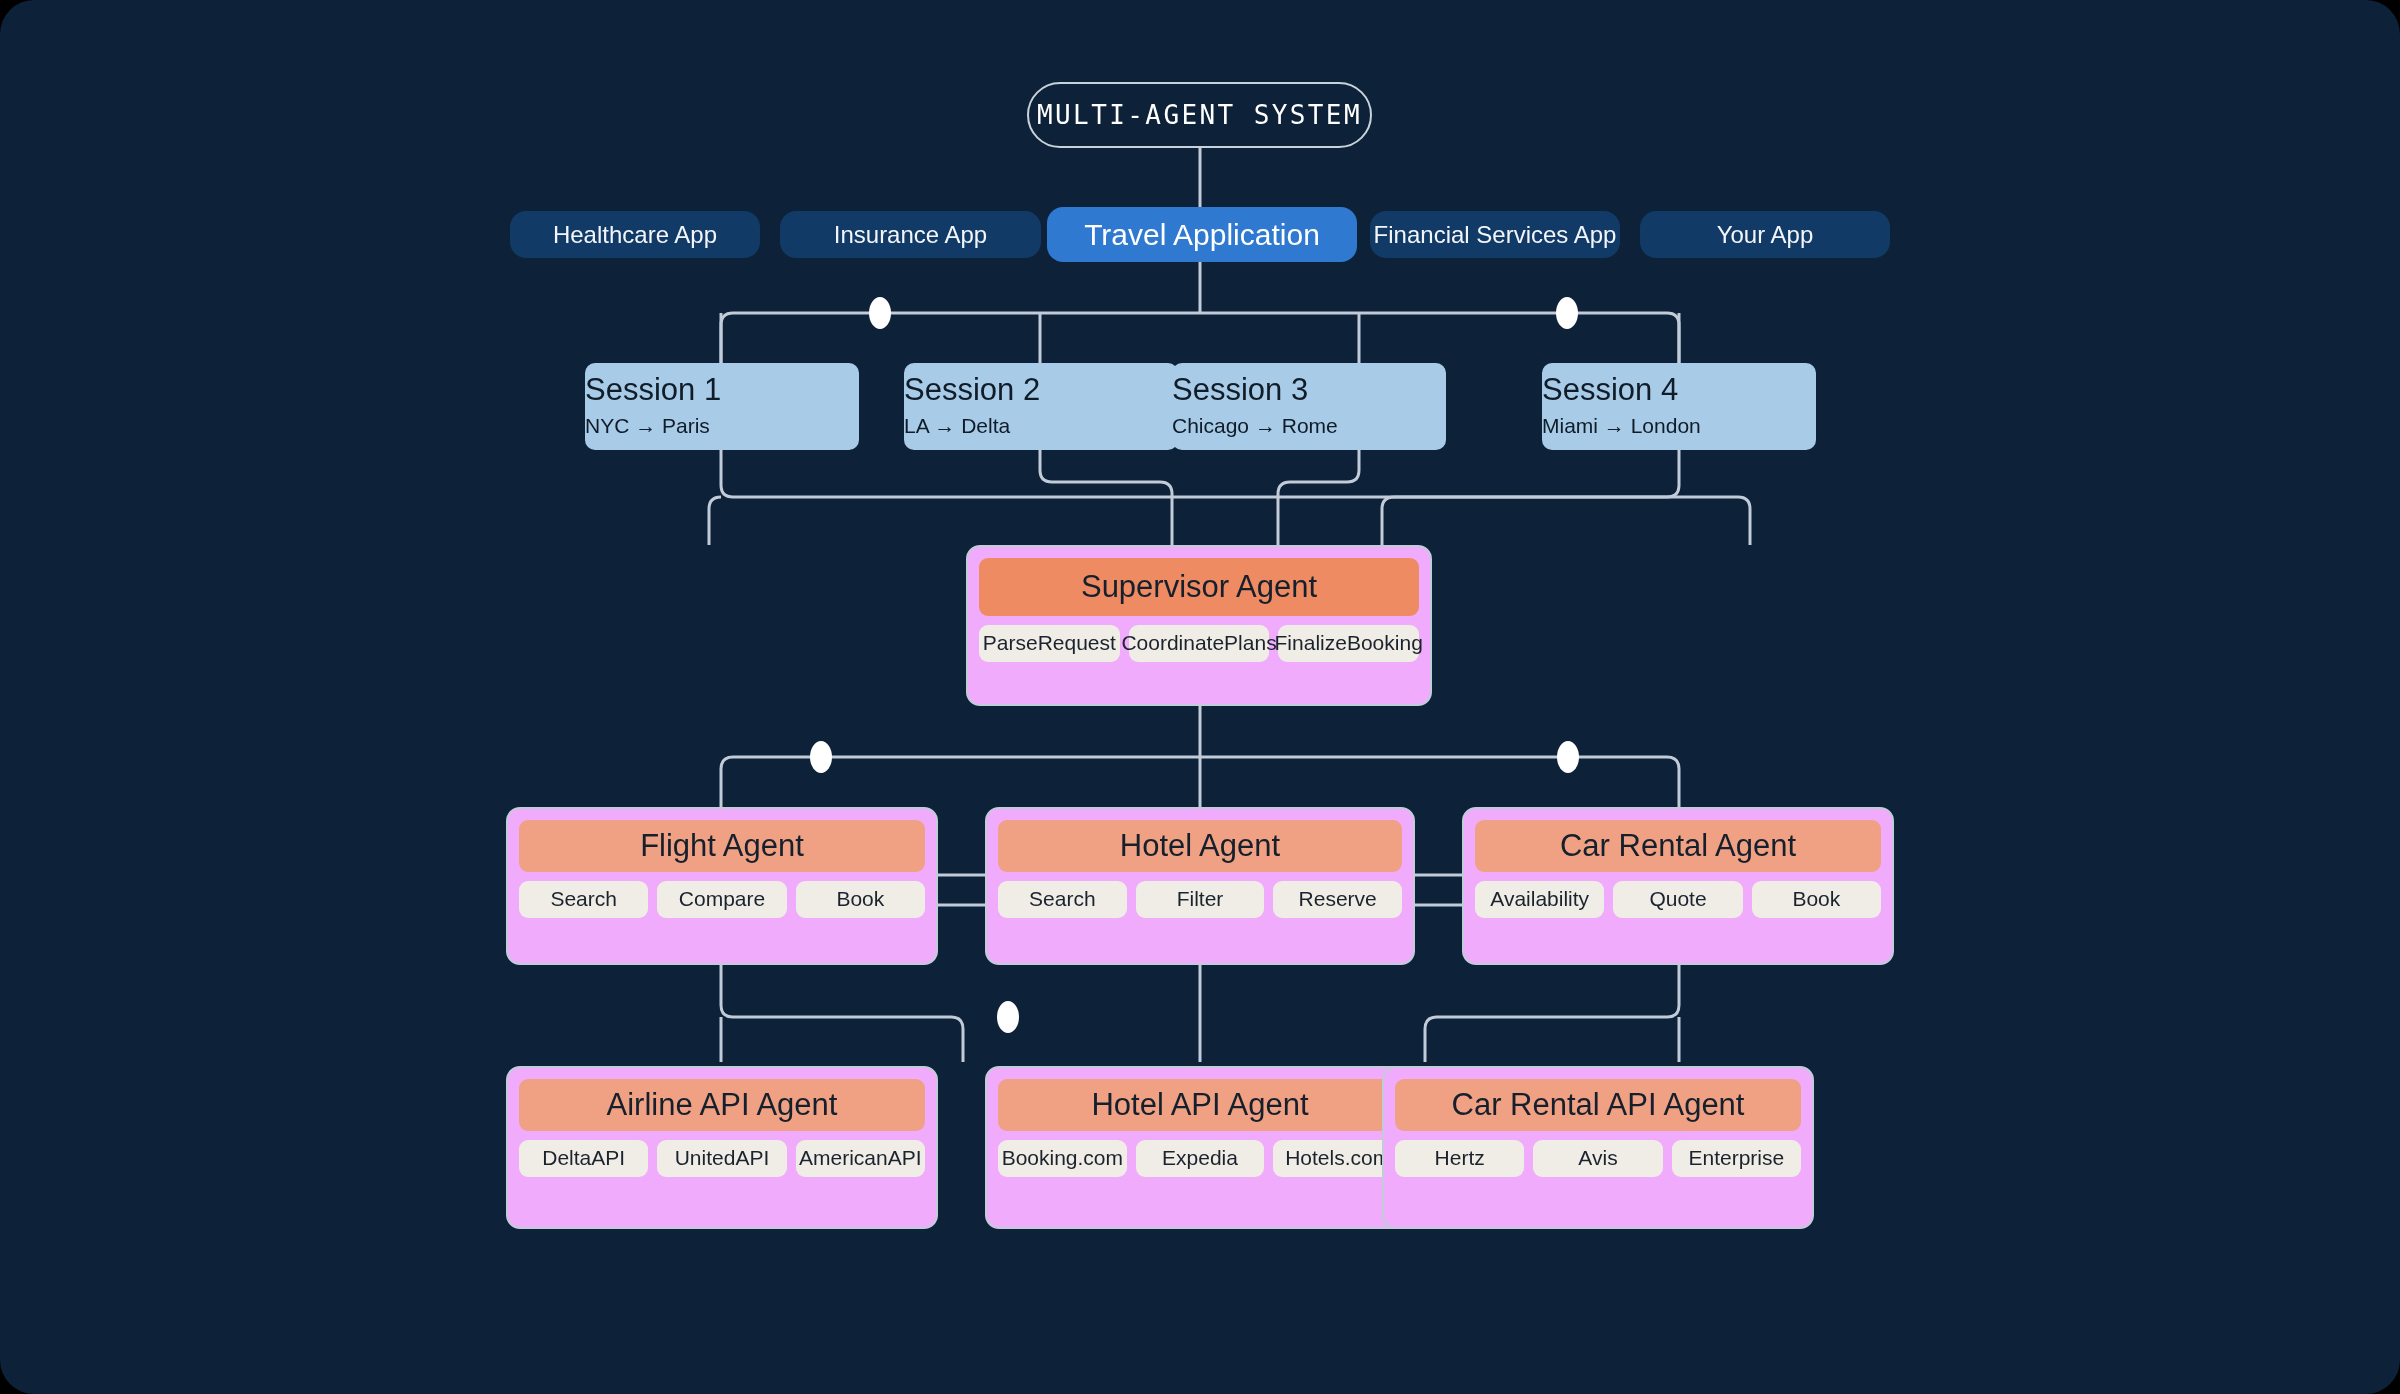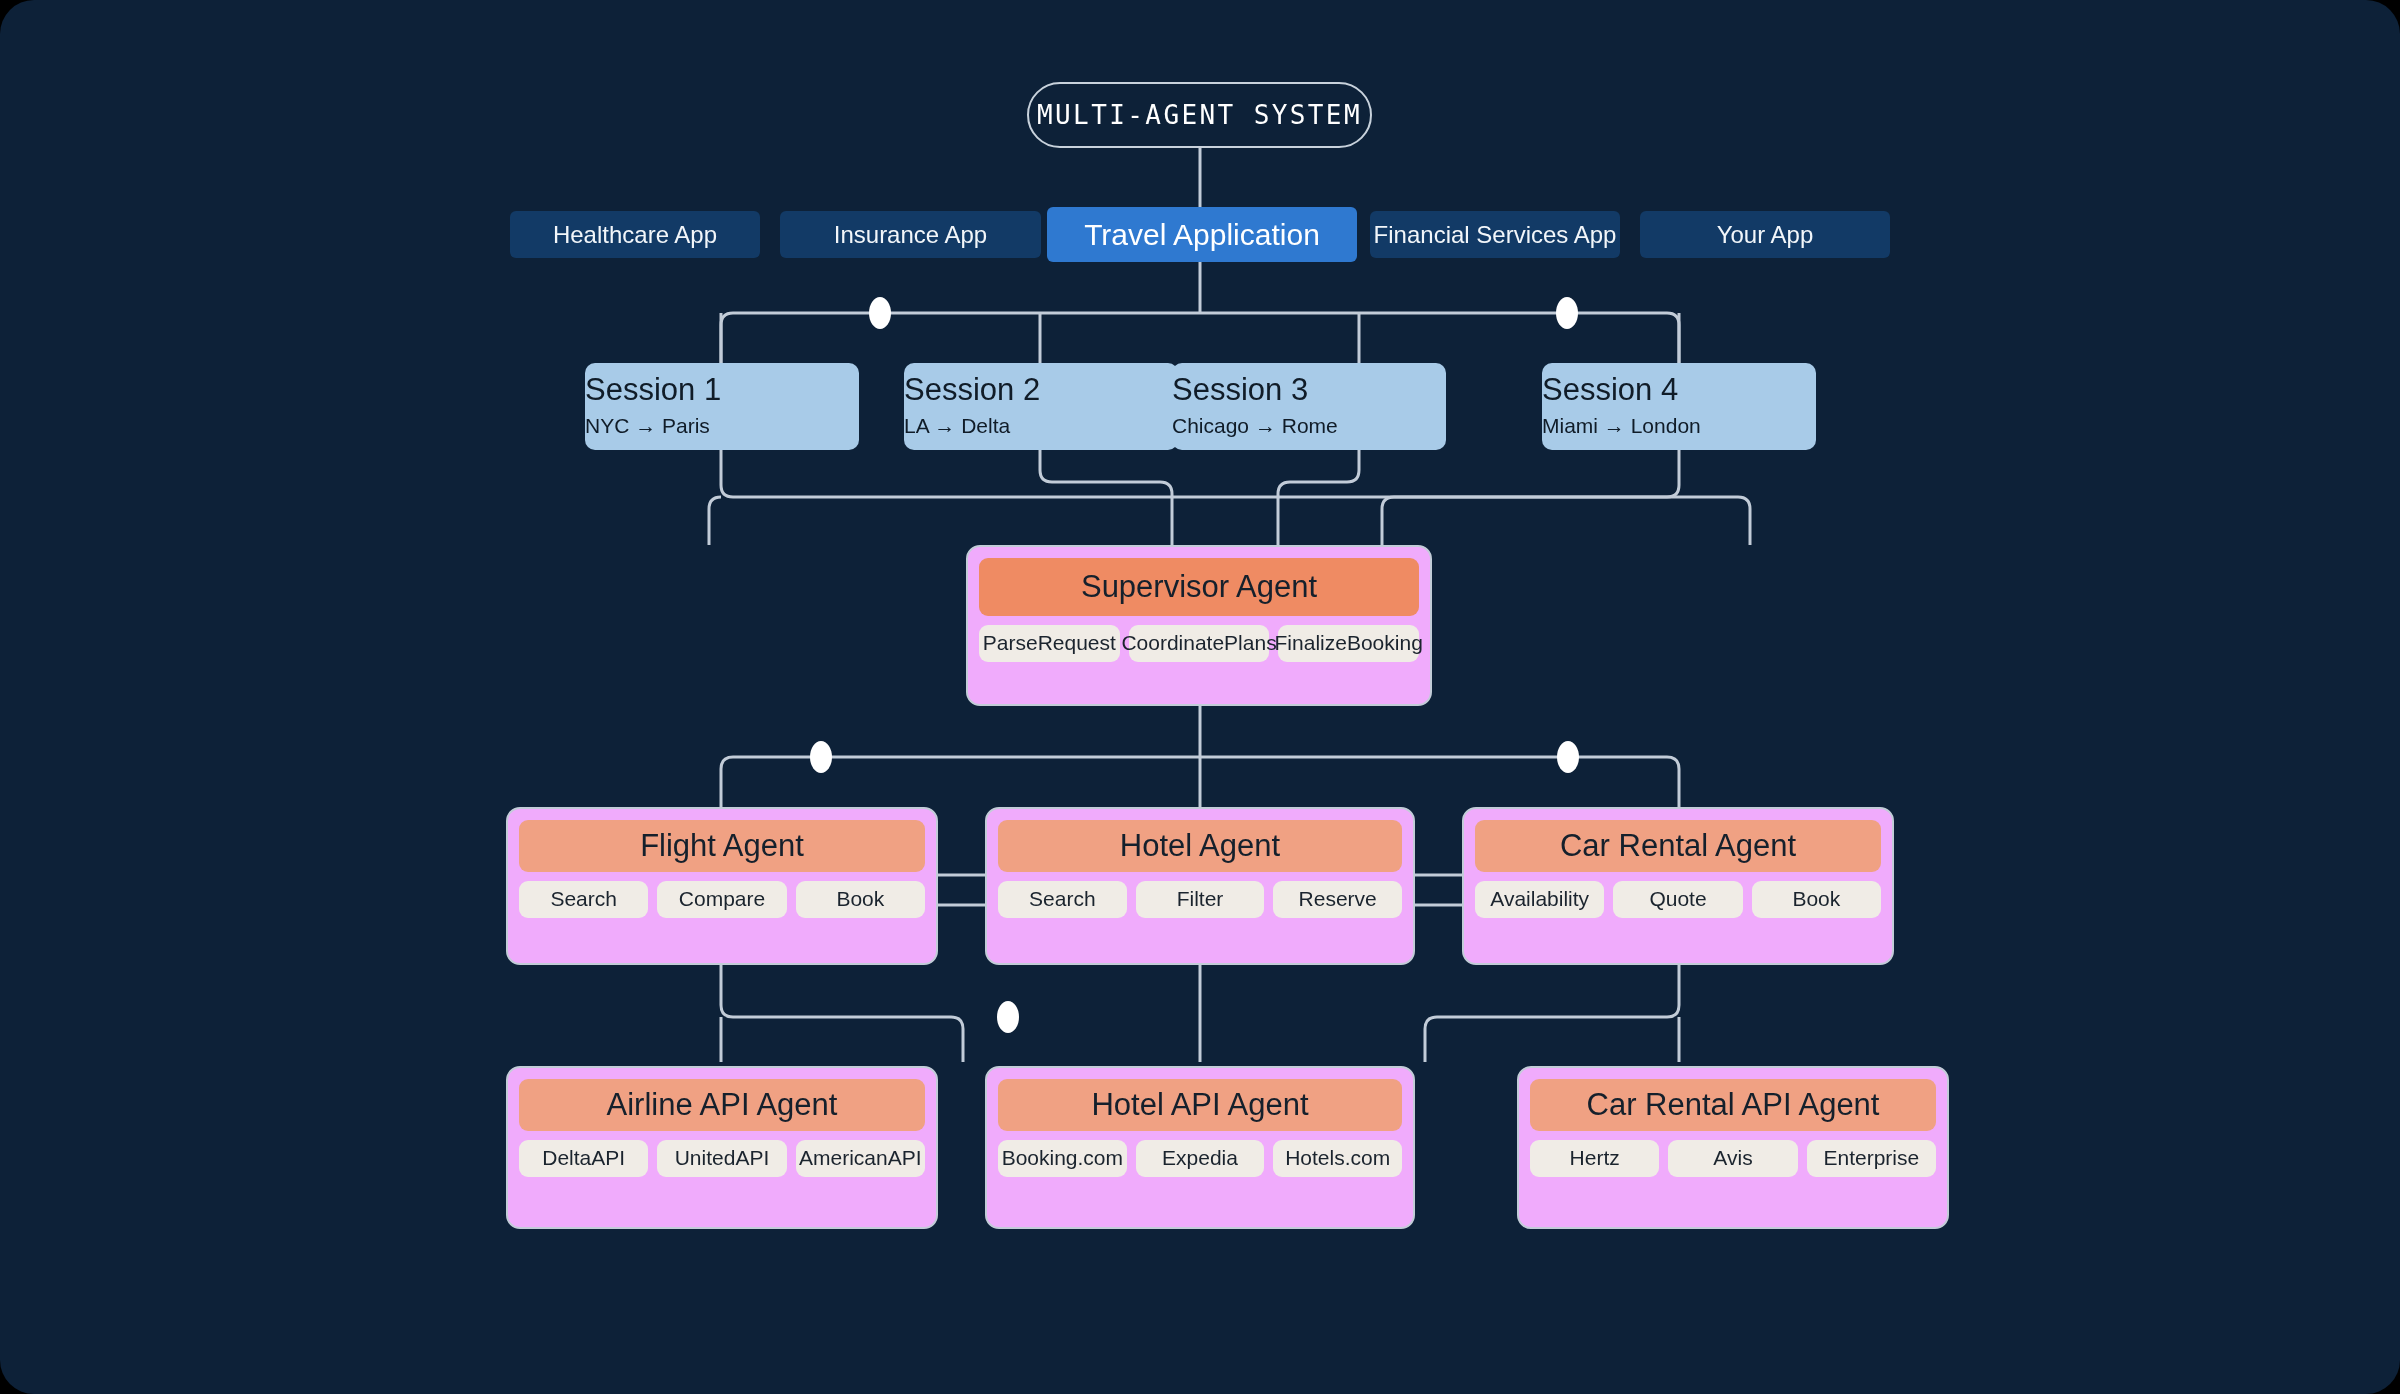--- a/index.html
+++ b/index.html
@@ -44,21 +44,21 @@
     font-size: 26px;
     letter-spacing: 2.4px;
     white-space: nowrap;
   }
 
   
   .app-tab {
     display: flex;
     align-items: center;
     justify-content: center;
-    border-radius: 6px;
+    border-radius: 16px;
     background: #123a66;
     color: #f2f6fa;
     font-size: 24px;
     white-space: nowrap;
   }
   .app-tab.active {
     background: #2f79d0;
     color: #ffffff;
     font-size: 30px;
   }
@@ -310,21 +310,21 @@
       <div class="chip">
         <span class="chip-line">Expedia</span>
       </div>
       <div class="chip">
         <span class="chip-line">Hotels</span>
         <span class="chip-line">.com</span>
       </div>
     </div>
   </div>
 
-  <div class="node agent-card" style="left:1517px; top:1066px; width:432px; height:163px;">
+  <div class="node agent-card" style="left:1382px; top:1066px; width:432px; height:163px;">
     <div class="agent-head worker">
       <span>Car Rental API Agent</span>
     </div>
     <div class="chip-row">
       <div class="chip">
         <span class="chip-line">Hertz</span>
       </div>
       <div class="chip">
         <span class="chip-line">Avis</span>
       </div>

